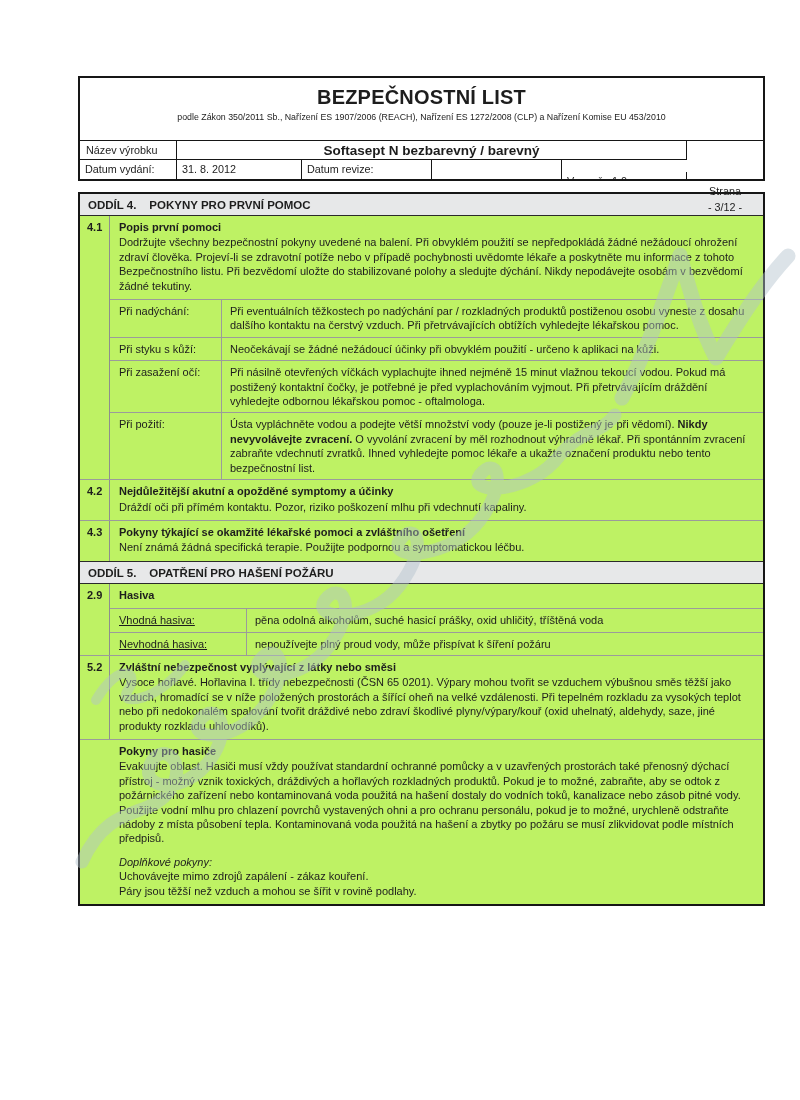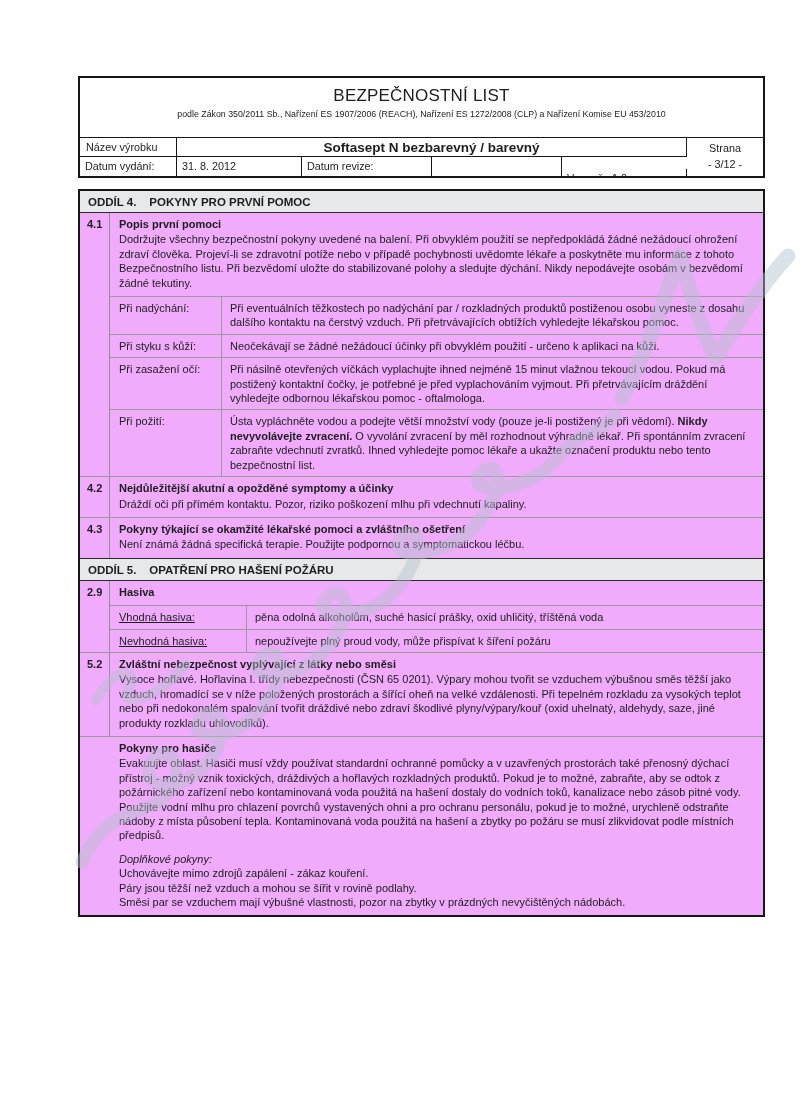--- a/index.html
+++ b/index.html
@@ -3,38 +3,38 @@
 <meta charset="utf-8">
 <style>
   html,body{margin:0;padding:0;background:#fff;}
   .page{position:relative;width:800px;height:1100px;background:#ffffff;overflow:hidden;
         font-family:"Liberation Sans","DejaVu Sans",sans-serif;color:#1d1d1d;}
   .doc{position:absolute;left:78px;top:76px;width:687px;}
 
   
   .hdr-box{border:2px solid #161616;background:#fff;}
   .hdr-title-area{text-align:center;padding:8px 10px 18px;border-bottom:1.6px solid #161616;}
-  .hdr-title{font-size:17px;font-weight:normal;letter-spacing:.2px;}
+  .hdr-title{font-size:20px;font-weight:bold;letter-spacing:.2px;}
   .hdr-subtitle{font-size:8.8px;margin-top:3px;color:#222;}
   .hdr-rows{display:grid;grid-template-columns:97px 125px 130px 130px 125px 1fr;
             grid-template-rows:19px 19px;font-size:10.8px;}
   .hcell{padding:1px 5px;line-height:17px;white-space:nowrap;overflow:hidden;}
   .bR{border-right:1.6px solid #161616;}
   .bB{border-bottom:1.6px solid #161616;}
   .hdr-product-label{grid-column:1;grid-row:1;padding-left:6px;}
   .hdr-product-name{grid-column:2 / span 4;grid-row:1;text-align:center;font-weight:bold;font-size:13.5px;}
-  .hdr-strana{grid-column:6;grid-row:1 / span 2;text-align:center;font-size:10.8px;line-height:16px;padding-top:2px;}
+  .hdr-strana{grid-column:6;grid-row:1 / span 2;text-align:center;font-size:10.8px;line-height:16px;padding-top:2px;margin-top:40px;}
   .hdr-issued-label{grid-column:1;grid-row:2;}
   .hdr-issued-value{grid-column:2;grid-row:2;}
   .hdr-rev-label{grid-column:3;grid-row:2;}
   .hdr-rev-value{grid-column:4;grid-row:2;}
   .hdr-version{grid-column:5;grid-row:2;margin-top:12px;}
 
   
-  .main-box{border:2px solid #161616;margin-top:11px;background:#f0abfc;}
+  .main-box{border:2px solid #161616;margin-top:11px;background:#bef264;}
   .band{background:#e7e8e9;border-top:1.6px solid #2a2a2a;border-bottom:1.6px solid #2a2a2a;
         padding:5px 8px 4px 8px;font-weight:bold;font-size:11.5px;display:flex;}
   .band:first-child{border-top:none;}
   .band .sec-id{margin-right:13px;}
   .block{display:grid;grid-template-columns:30px 1fr;border-top:1px solid #9b9b9b;font-size:11px;line-height:14.4px;}
   .band + .block{border-top:none;}
   .num{font-weight:bold;padding:4px 0 0 7px;border-right:1px solid #8e8e8e;grid-row:1 / span 2;}
   .content{grid-column:2;padding:4px 9px 6px 9px;}
   .btitle{font-weight:bold;}
   .body-text{margin-top:1px;}
@@ -160,21 +160,20 @@
         </div>
       </div>
 
       <div class="block">
         <div class="content">
           <div class="btitle">Pokyny pro hasiče</div>
           <div class="body-text">Evakuujte oblast. Hasiči musí vždy používat standardní ochranné pomůcky a v uzavřených prostorách také přenosný dýchací přístroj - možný vznik toxických, dráždivých a hořlavých rozkladných produktů. Pokud je to možné, zabraňte, aby se odtok z požárnického zařízení nebo kontaminovaná voda použitá na hašení dostaly do vodních toků, kanalizace nebo zásob pitné vody. Použijte vodní mlhu pro chlazení povrchů vystavených ohni a pro ochranu personálu, pokud je to možné, urychleně odstraňte nádoby z místa působení tepla. Kontaminovaná voda použitá na hašení a zbytky po požáru se musí zlikvidovat podle místních předpisů.</div>
           <div class="extra-title">Doplňkové pokyny:</div>
           <p class="extra-line">Uchovávejte mimo zdrojů zapálení - zákaz kouření.</p>
           <p class="extra-line">Páry jsou těžší než vzduch a mohou se šířit v rovině podlahy.</p>
-          <p class="extra-line">Směsi par se vzduchem mají výbušné vlastnosti, pozor na zbytky v prázdných nevyčištěných nádobách.</p>
         </div>
       </div>
 
     </div>
   </div>
 
   <svg class="wm" viewBox="0 0 800 1100" xmlns="http://www.w3.org/2000/svg">
     <g fill="none" stroke="#b2c0cd" stroke-opacity="0.45" stroke-linecap="round" stroke-linejoin="round">
       <path stroke-width="13" d="M82,862 C110,800 150,820 170,790 C190,760 160,740 150,765 C140,790 185,795 210,760 C235,725 215,700 200,720 C185,740 235,745 265,705 C295,665 275,640 260,660 C245,680 300,685 330,645 C360,605 340,580 325,600 C310,620 370,625 400,585 C430,545 415,520 400,540 C385,560 450,560 480,520 C510,480 495,455 480,475 C465,495 530,495 560,455 C580,430 600,435 615,415"></path>
       <path stroke-width="15" d="M622,398 C650,345 664,300 680,255 C690,292 701,330 716,358 C744,312 764,282 788,256"></path>

